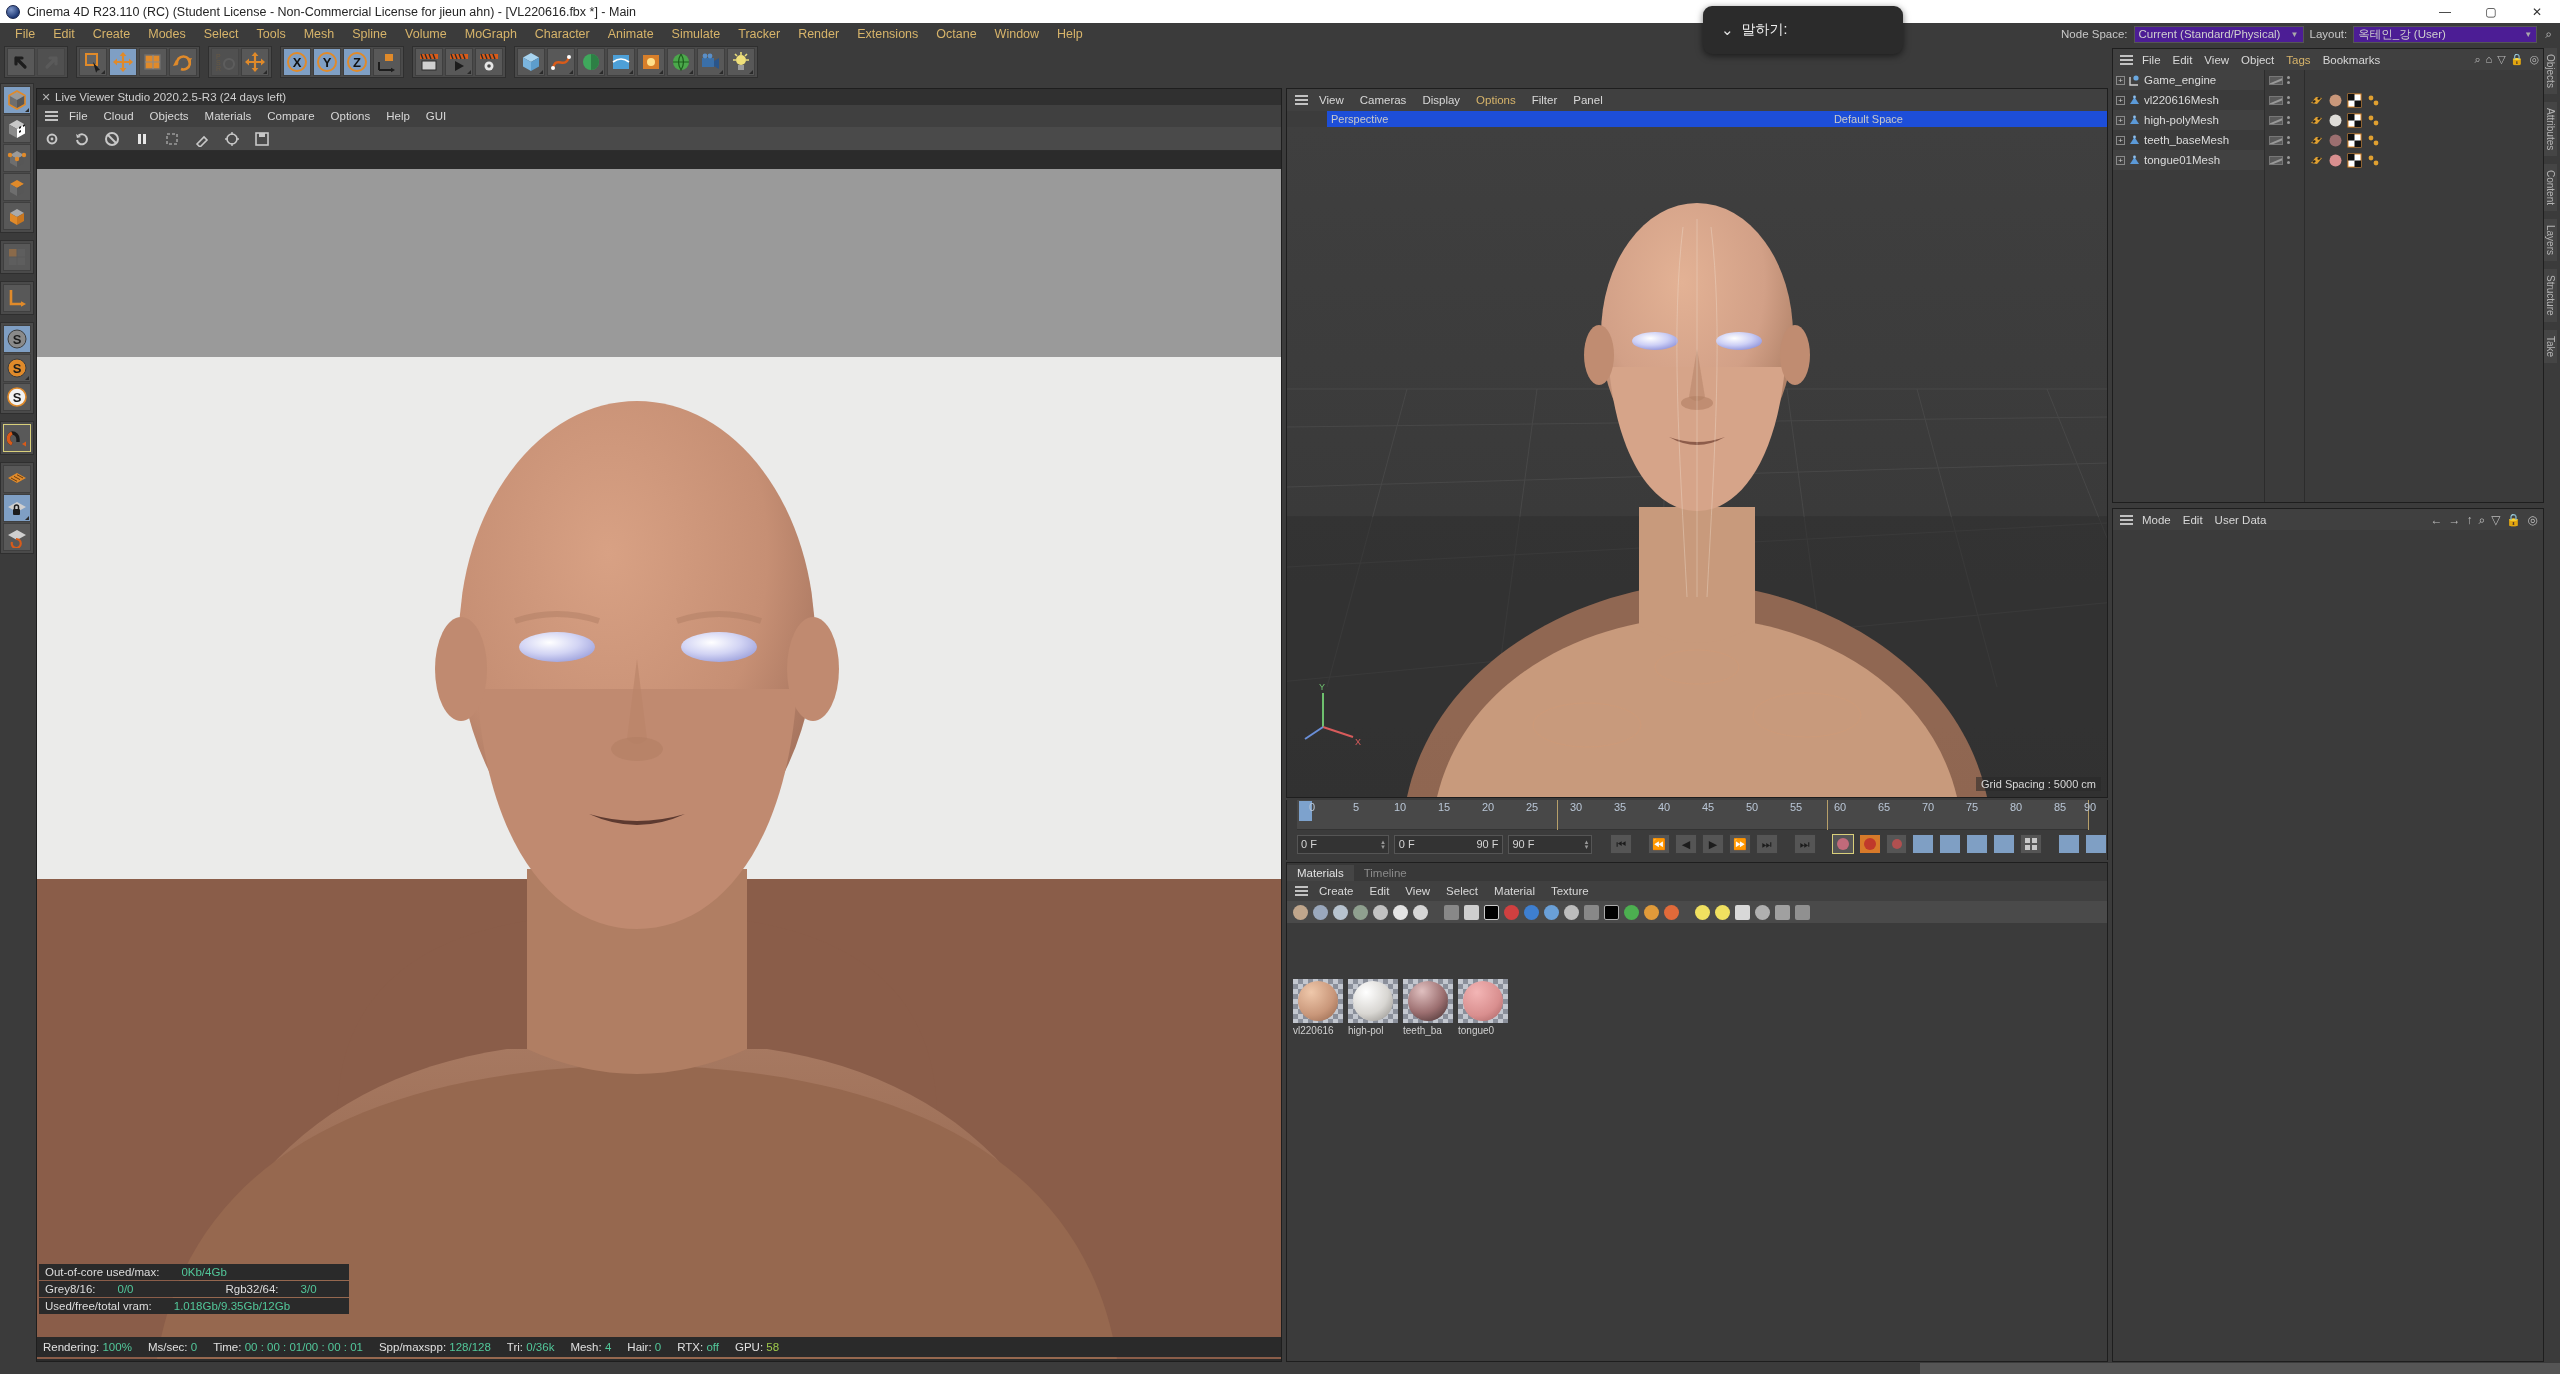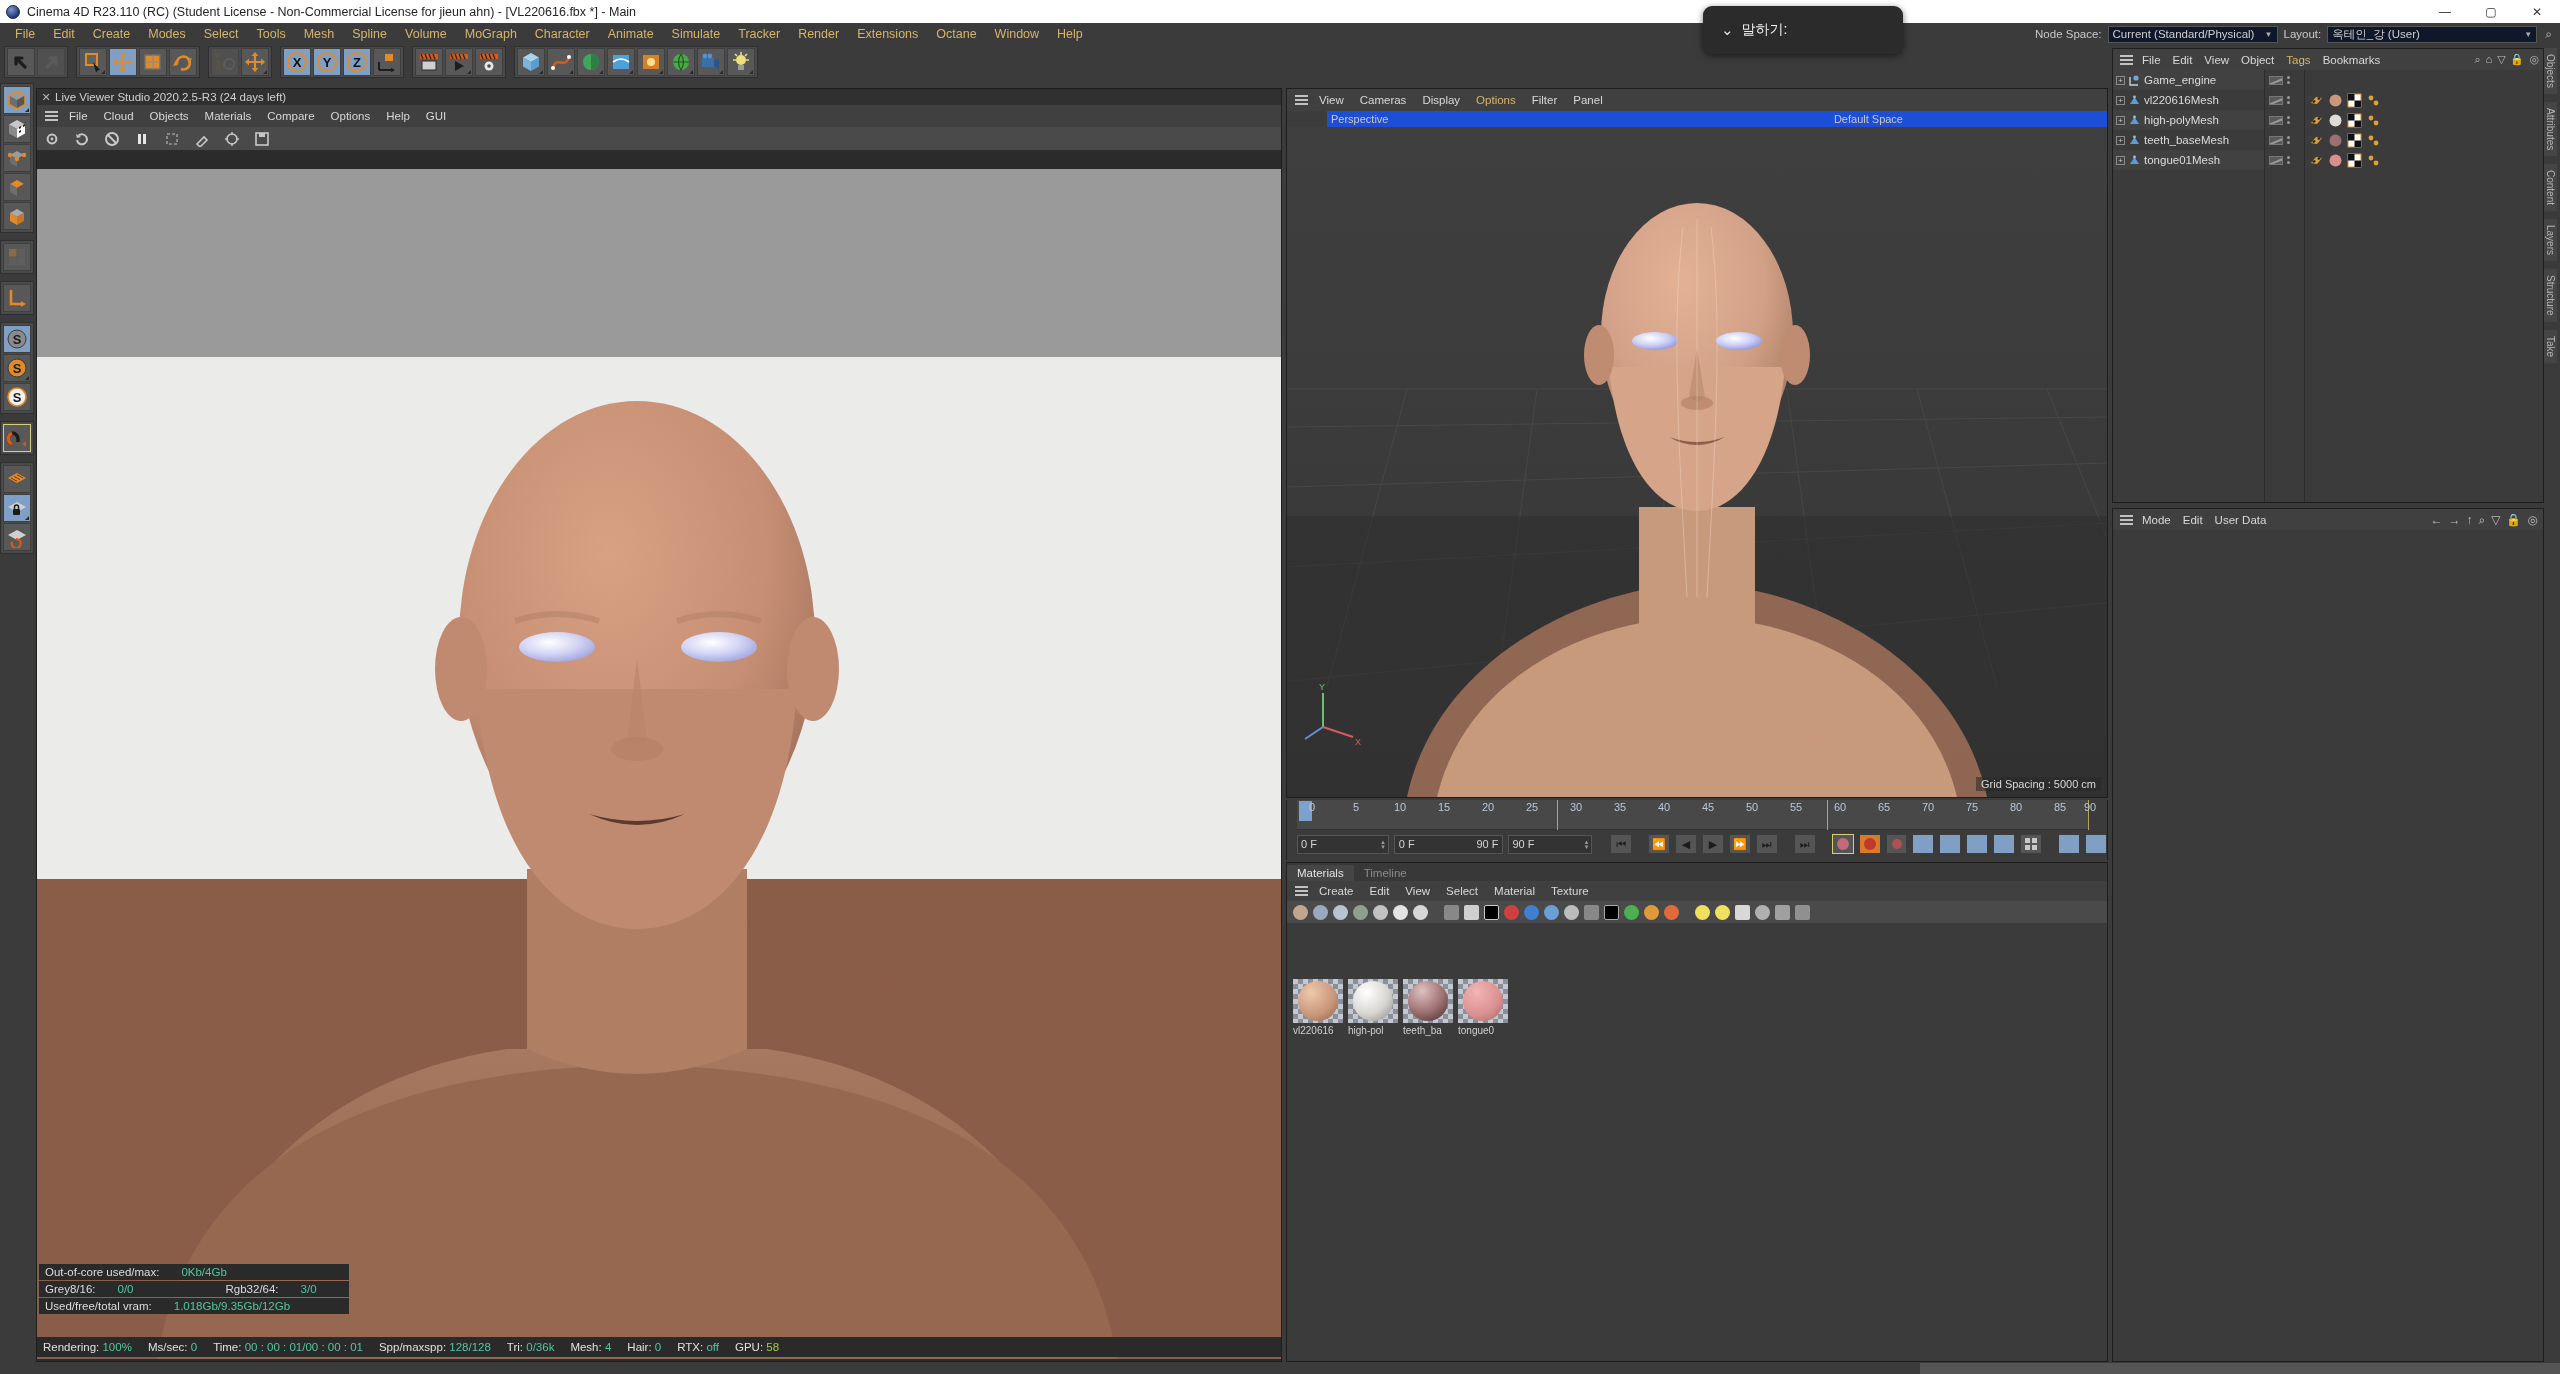--- a/index.html
+++ b/index.html
@@ -34,21 +34,21 @@
   .menubar .mi {
     font-size: 12.5px; color: #d7b46a; padding: 2px 9px; white-space: nowrap; cursor: default;
   }
 
   .topright {
     position: absolute; right: 0; top: 23px; height: 22px;
     display: flex; align-items: center; gap: 6px; padding-right: 6px;
   }
   .topright .lbl { font-size: 11.5px; color: #c8c8c8; }
   .combo {
-    background: #0f172a; border: 1px solid #555; height: 17px;
+    background: #4c1d95; border: 1px solid #555; height: 17px;
     display: flex; align-items: center; padding: 0 4px; gap: 6px;
     font-size: 11.5px; color: #cfcfcf; min-width: 96px; justify-content: space-between;
   }
   .combo .cv { white-space: nowrap; overflow: hidden; }
   .combo .chev { font-size: 8px; color: #aaa; }
   .mag { font-size: 12px; color: #bbb; padding: 0 2px; }
 
   
   .toolbar {
     position: absolute; left: 0; top: 45px; width: 2560px; height: 34px;
@@ -300,21 +300,21 @@
     <div class="mi">Help</div>
   </div>
 
   <div class="topright">
     <span class="lbl">Node Space:</span>
     <div class="combo" style="width:170px">
       <span class="cv">Current (Standard/Physical)</span>
       <span class="chev">▼</span>
     </div>
     <span class="lbl">Layout:</span>
-    <div class="combo" style="width:210px">
+    <div class="combo" style="width:184px">
       <span class="cv">옥테인_강 (User)</span>
       <span class="chev">▼</span>
     </div>
     <span class="mag">⌕</span>
   </div>
 
   <div class="toolbar">
 
     <div class="tgrp">
       <div class="tbtn">

